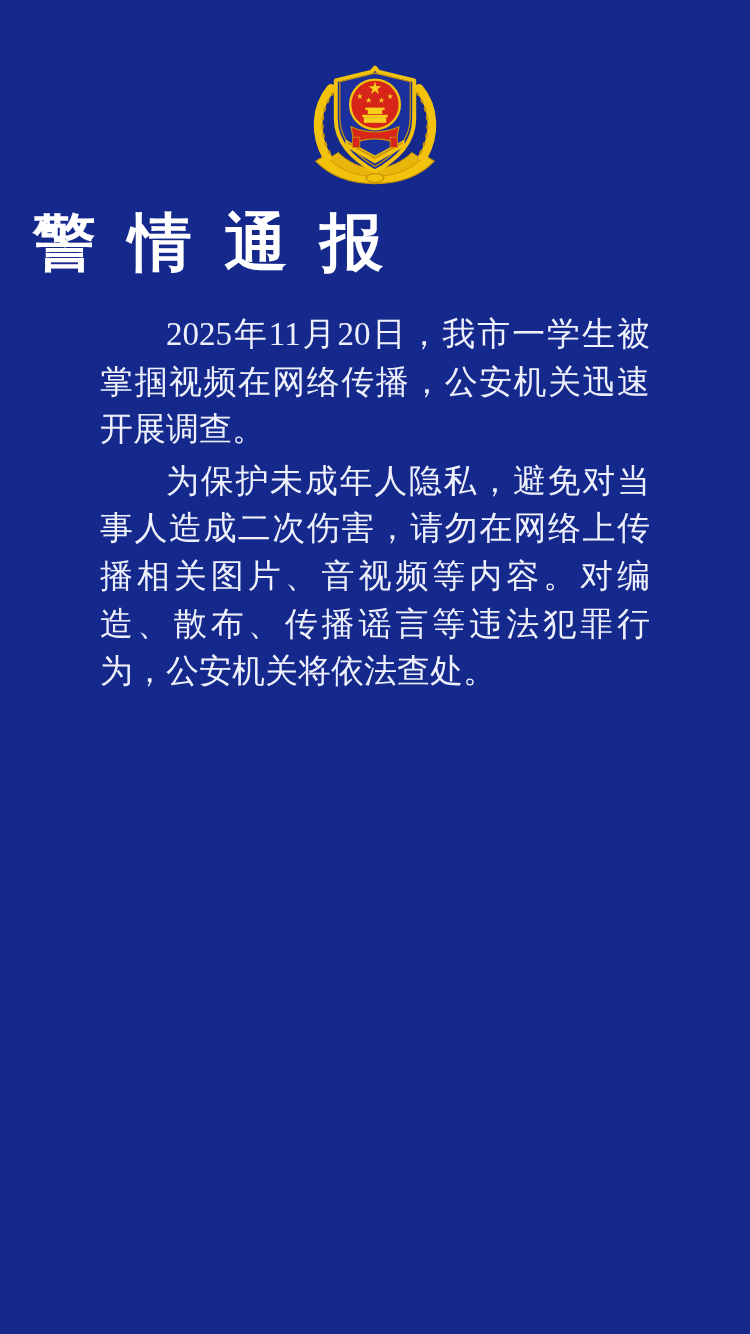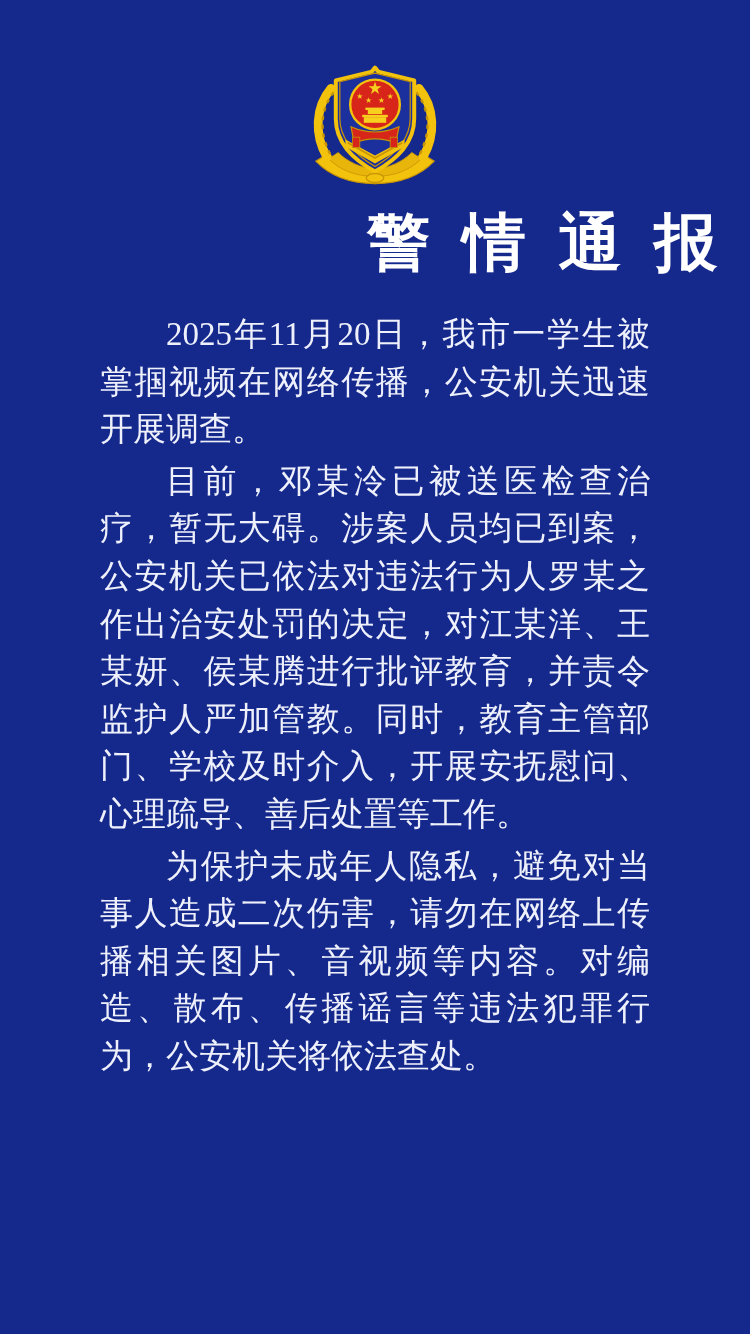--- a/index.html
+++ b/index.html
@@ -18,21 +18,21 @@
     position: relative;
   }
   .emblem {
     width: 160px;
     height: 128px;
     margin: 58px auto 0 auto;
   }
   .emblem svg { width: 160px; height: 128px; display: block; }
   .title {
     margin-top: 26px;
-    text-align: right;
+    text-align: left;
     color: #ffffff;
     font-size: 63px;
     font-weight: bold;
     letter-spacing: 0.52em;
     padding-left: 0.52em; 
     line-height: 1;
     font-family: "Liberation Serif", "DejaVu Serif", serif;
   }
   .body-text {
     width: 558px;
@@ -93,17 +93,16 @@
       <rect x="119" y="99" width="9" height="13" fill="#d8251a" stroke="#c79405" stroke-width="1"></rect>
 
       <ellipse cx="100" cy="150" rx="11" ry="5.5" fill="#f3c20d" stroke="#c79405" stroke-width="1.5"></ellipse>
     </svg>
   </div>
 
   <h1 class="title">警情通报</h1>
 
   <div class="body-text">
     <p>2025年11月20日，我市一学生被掌掴视频在网络传播，公安机关迅速开展调查。</p>
-    <p>目前，邓某泠已被送医检查治疗，暂无大碍。涉案人员均已到案，公安机关已依法对违法行为人罗某之作出治安处罚的决定，对江某洋、王某妍、侯某腾进行批评教育，并责令监护人严加管教。同时，教育主管部门、学校及时介入，开展安抚慰问、心理疏导、善后处置等工作。</p>
     <p>为保护未成年人隐私，避免对当事人造成二次伤害，请勿在网络上传播相关图片、音视频等内容。对编造、散布、传播谣言等违法犯罪行为，公安机关将依法查处。</p>
   </div>
 
 </div>
 
 </body></html>

